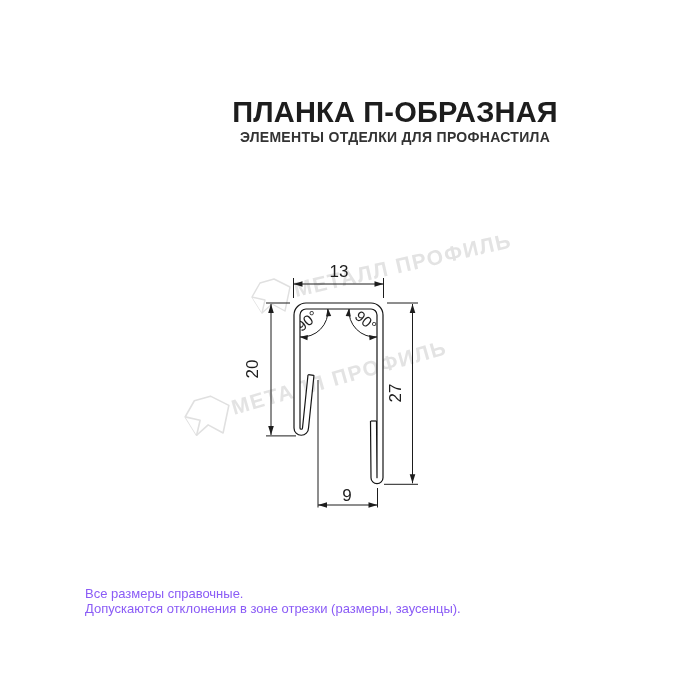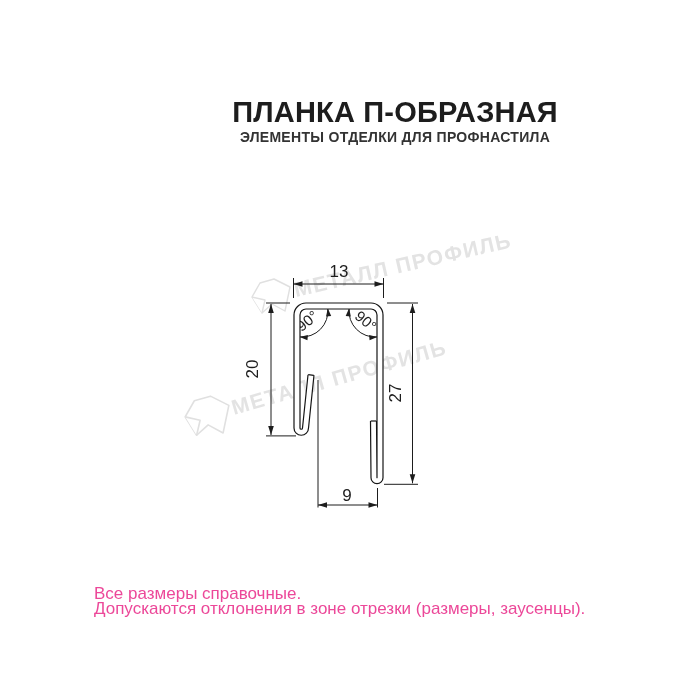--- a/index.html
+++ b/index.html
@@ -11,21 +11,21 @@
   .title-line{
     font-size:29px;font-weight:800;color:#1d1d1d;line-height:27px;
     letter-spacing:0.2px;white-space:nowrap;
   }
   .subtitle{
     margin-top:3px;font-size:14px;font-weight:700;color:#333333;
     letter-spacing:0.3px;white-space:nowrap;
   }
   .drawing-svg{position:absolute;left:0;top:0;}
   .footer{
-    position:absolute;left:94px;top:586px;font-size:17px;color:#ec4899;
+    position:absolute;left:85px;top:586px;font-size:13px;color:#8b5cf6;
     line-height:15px;
   }
   .dim-text{font-size:17px;fill:#1d1d1d;}
   .angle-text{font-size:15px;fill:#1d1d1d;}
   .wm-text{font-size:21px;font-weight:bold;fill:#e3e3e3;letter-spacing:1.5px;}
   .dim-line{stroke:#1d1d1d;stroke-width:1;fill:none;}
   .dim-arrow{fill:#1d1d1d;stroke:none;}
   .profile-black{stroke:#151515;stroke-width:7.2;fill:none;stroke-linecap:butt;stroke-linejoin:round;}
   .profile-white{stroke:#ffffff;stroke-width:4.8;fill:none;stroke-linecap:butt;stroke-linejoin:round;}
   .tip-cap{stroke:#151515;stroke-width:1.2;fill:none;}

